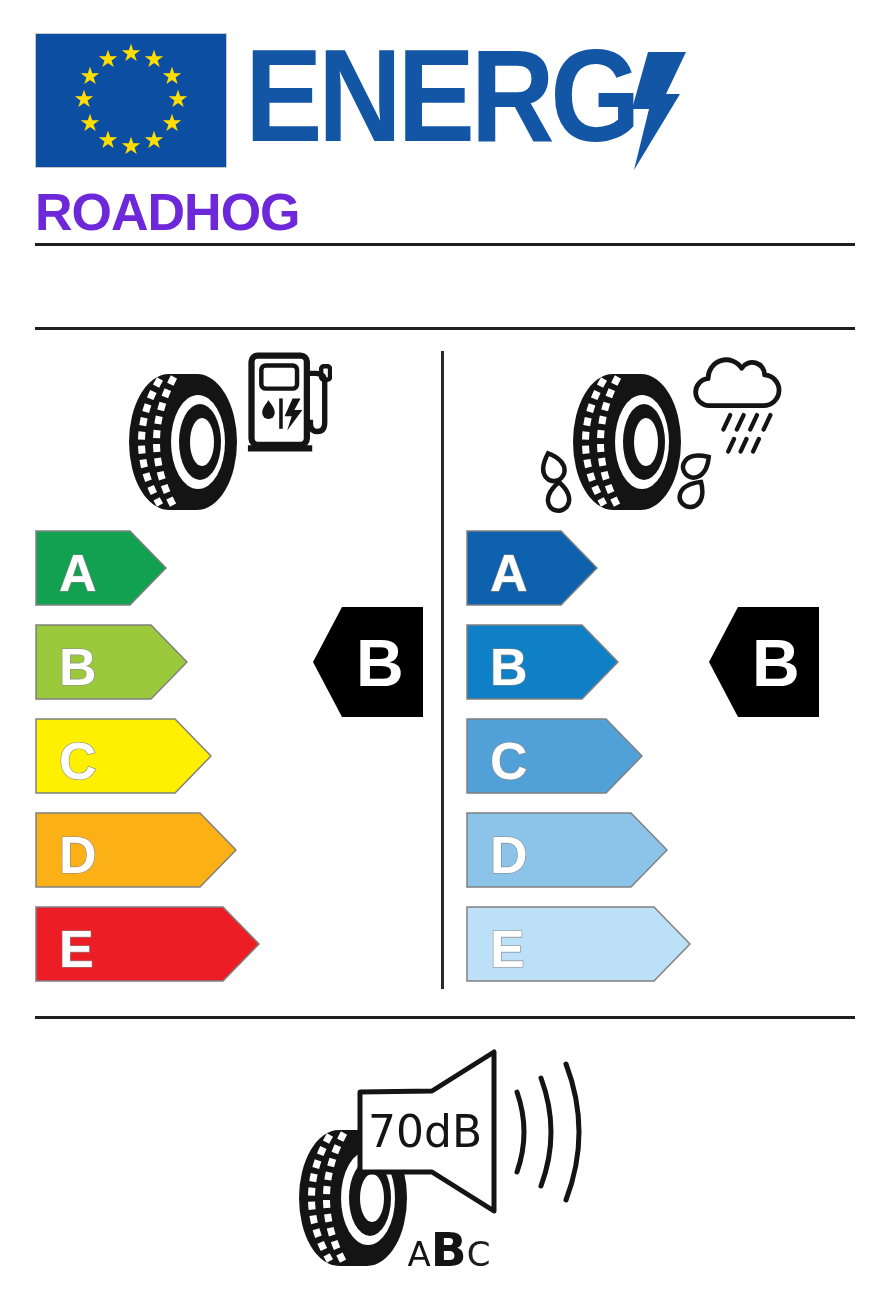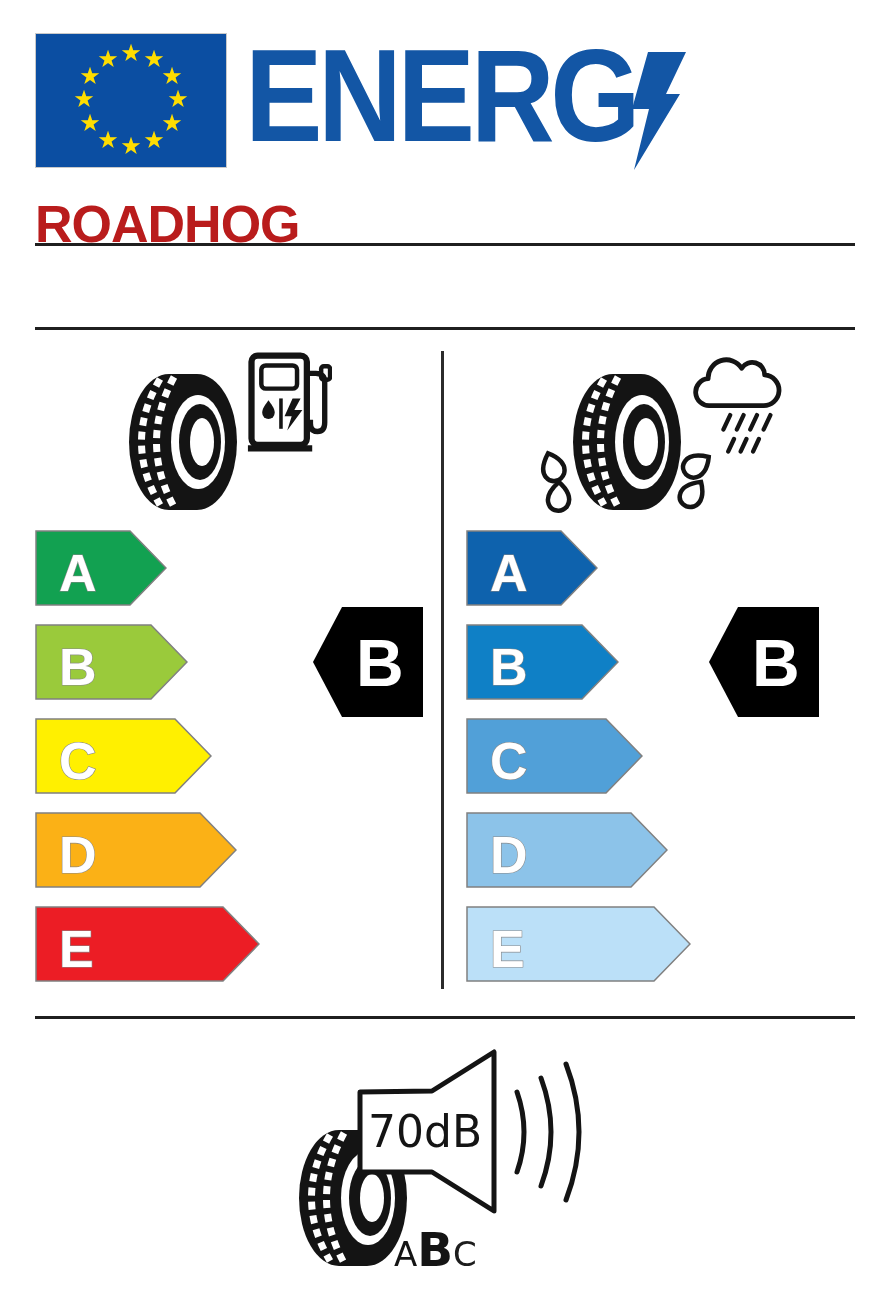--- a/index.html
+++ b/index.html
@@ -4,35 +4,35 @@
 <style>
   html,body{margin:0;padding:0;background:#fff;}
   .label{position:relative;width:886px;height:1299px;background:#fff;overflow:hidden;
          font-family:"Liberation Sans",sans-serif;}
   
   .flag{position:absolute;left:35px;top:33px;width:190px;height:133px;background:#0B4EA2;border:1px solid #c9c9c9;}
   .star{position:absolute;color:#FFDD00;font-size:24px;line-height:1;transform:translate(-50%,-54%);}
   .energ{position:absolute;left:245px;top:30px;font-size:132px;font-weight:bold;color:#1356A5;
          letter-spacing:-5px;line-height:1;transform:scaleX(.88);transform-origin:left top;white-space:nowrap;}
   .bolt-svg{position:absolute;left:628px;top:52px;}
-  .brand{position:absolute;left:35px;top:194px;font-size:52px;font-weight:bold;color:#b91c1c;letter-spacing:-1px;}
+  .brand{position:absolute;left:35px;top:182px;font-size:52px;font-weight:bold;color:#6d28d9;letter-spacing:-1px;}
   .hr{position:absolute;left:35px;width:820px;height:3px;background:#1f1f1f;}
   .hr1{top:243px}.hr2{top:327px}.hr3{top:1016px}
   .vline{position:absolute;left:441px;top:351px;width:3px;height:638px;background:#2b2b2b;}
   
   .icon{position:absolute;}
   
   .scale-row{position:absolute;height:76px;display:block;}
   .scale-letter{font-family:"Liberation Sans",sans-serif;font-weight:bold;font-size:52px;fill:#fff;
                 stroke:#8a8a8a;stroke-width:1.2px;paint-order:stroke;}
   .indicator{position:absolute;width:112px;height:112px;}
   .indicator-letter{font-family:"Liberation Sans",sans-serif;font-weight:bold;font-size:66px;fill:#fff;}
   
   .noise-value{font-family:"DejaVu Sans",sans-serif;font-size:44px;fill:#141414;}
-  .noise-classes{position:absolute;left:394px;top:1222px;width:110px;color:#141414;
+  .noise-classes{position:absolute;left:394px;top:1222px;width:110px;text-align:center;color:#141414;
                  font-family:"DejaVu Sans",sans-serif;}
   .nc-a{font-size:34px;}
   .nc-b{font-size:47px;font-weight:bold;}
   .nc-c{font-size:34px;color:#1d1d1d;}
 </style>
 </head>
 <body>
 
 <div class="label">
 

